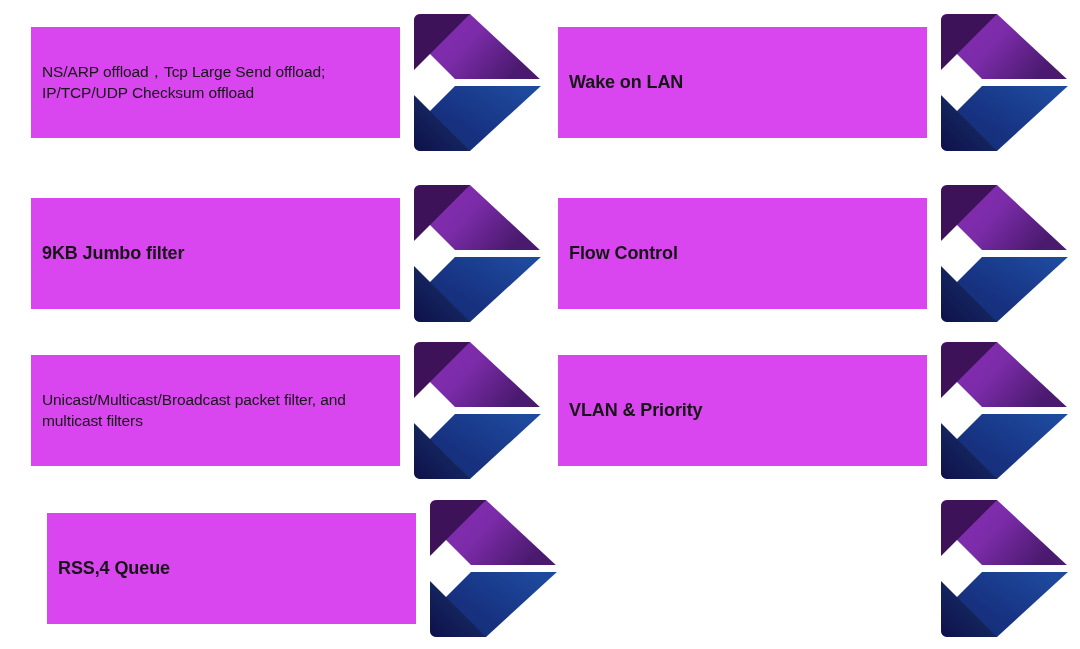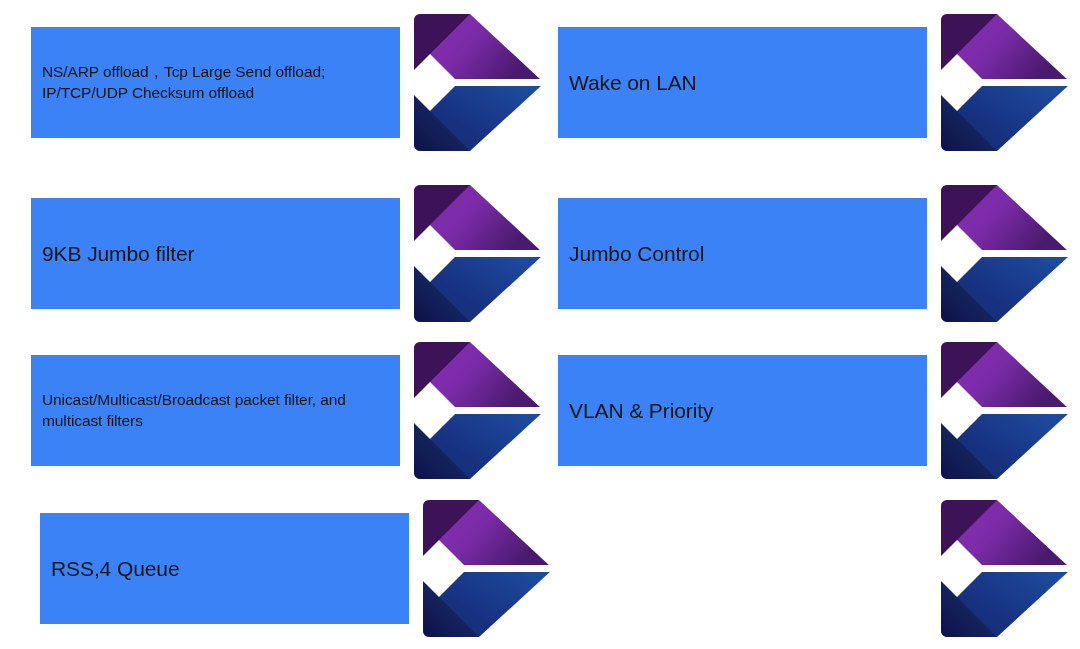--- a/index.html
+++ b/index.html
@@ -29,41 +29,41 @@
     height: 145px;
   }
 
   
   .chev-bar {
     position: absolute;
     left: 0;
     top: 17px;
     width: 369px;
     height: 111px;
-    background: #3b82f6;
+    background: #d946ef;
     box-sizing: border-box;
     display: flex;
     align-items: center;
     padding-left: 11px;
     padding-right: 6px;
   }
 
   .chev-label {
     color: #161616;
     font-family: "Liberation Sans", sans-serif;
     line-height: 1.22;
     letter-spacing: -0.1px;
     white-space: pre-line;
     word-break: normal;
   }
 
   
   .chev-item.size-lg .chev-label {
-    font-size: 21px;
-    font-weight: 400;
+    font-size: 18px;
+    font-weight: 700;
   }
   
   .chev-item.size-sm .chev-label {
     font-size: 15.5px;
     font-weight: 400;
     line-height: 1.30;
   }
 
   
   .chev-arrow {
@@ -215,21 +215,21 @@
 
       <path d="M0,145 H66 L0,79 Z" fill="url(#bfg2)"></path>
 
       <rect x="0" y="70.5" width="136" height="3.5" fill="#FFFFFF" opacity="0"></rect>
     </g>
   </svg>
       </div>
     </div>
     <div class="chev-item size-lg" style="left: 558px; top: 181px;">
       <div class="chev-bar">
-        <div class="chev-label">Jumbo Control</div>
+        <div class="chev-label">Flow Control</div>
       </div>
       <div class="chev-arrow">
   <svg viewBox="0 0 136 145" xmlns="http://www.w3.org/2000/svg" aria-hidden="true">
     <defs>
       <linearGradient id="pug3" x1="0" y1="0" x2="1" y2="0.45">
         <stop offset="0%" stop-color="#8A30B8"></stop>
         <stop offset="55%" stop-color="#7B2BA8"></stop>
         <stop offset="100%" stop-color="#4A1A6E"></stop>
       </linearGradient>
       <linearGradient id="blg3" x1="0" y1="1" x2="1" y2="0.2">
@@ -348,21 +348,21 @@
 
       <path d="M0,0 H66 L0,66 Z" fill="url(#pfg5)"></path>
 
       <path d="M0,145 H66 L0,79 Z" fill="url(#bfg5)"></path>
 
       <rect x="0" y="70.5" width="136" height="3.5" fill="#FFFFFF" opacity="0"></rect>
     </g>
   </svg>
       </div>
     </div>
-    <div class="chev-item size-lg" style="left: 40px; top: 496px;">
+    <div class="chev-item size-lg" style="left: 47px; top: 496px;">
       <div class="chev-bar">
         <div class="chev-label">RSS,4 Queue</div>
       </div>
       <div class="chev-arrow">
   <svg viewBox="0 0 136 145" xmlns="http://www.w3.org/2000/svg" aria-hidden="true">
     <defs>
       <linearGradient id="pug6" x1="0" y1="0" x2="1" y2="0.45">
         <stop offset="0%" stop-color="#8A30B8"></stop>
         <stop offset="55%" stop-color="#7B2BA8"></stop>
         <stop offset="100%" stop-color="#4A1A6E"></stop>

